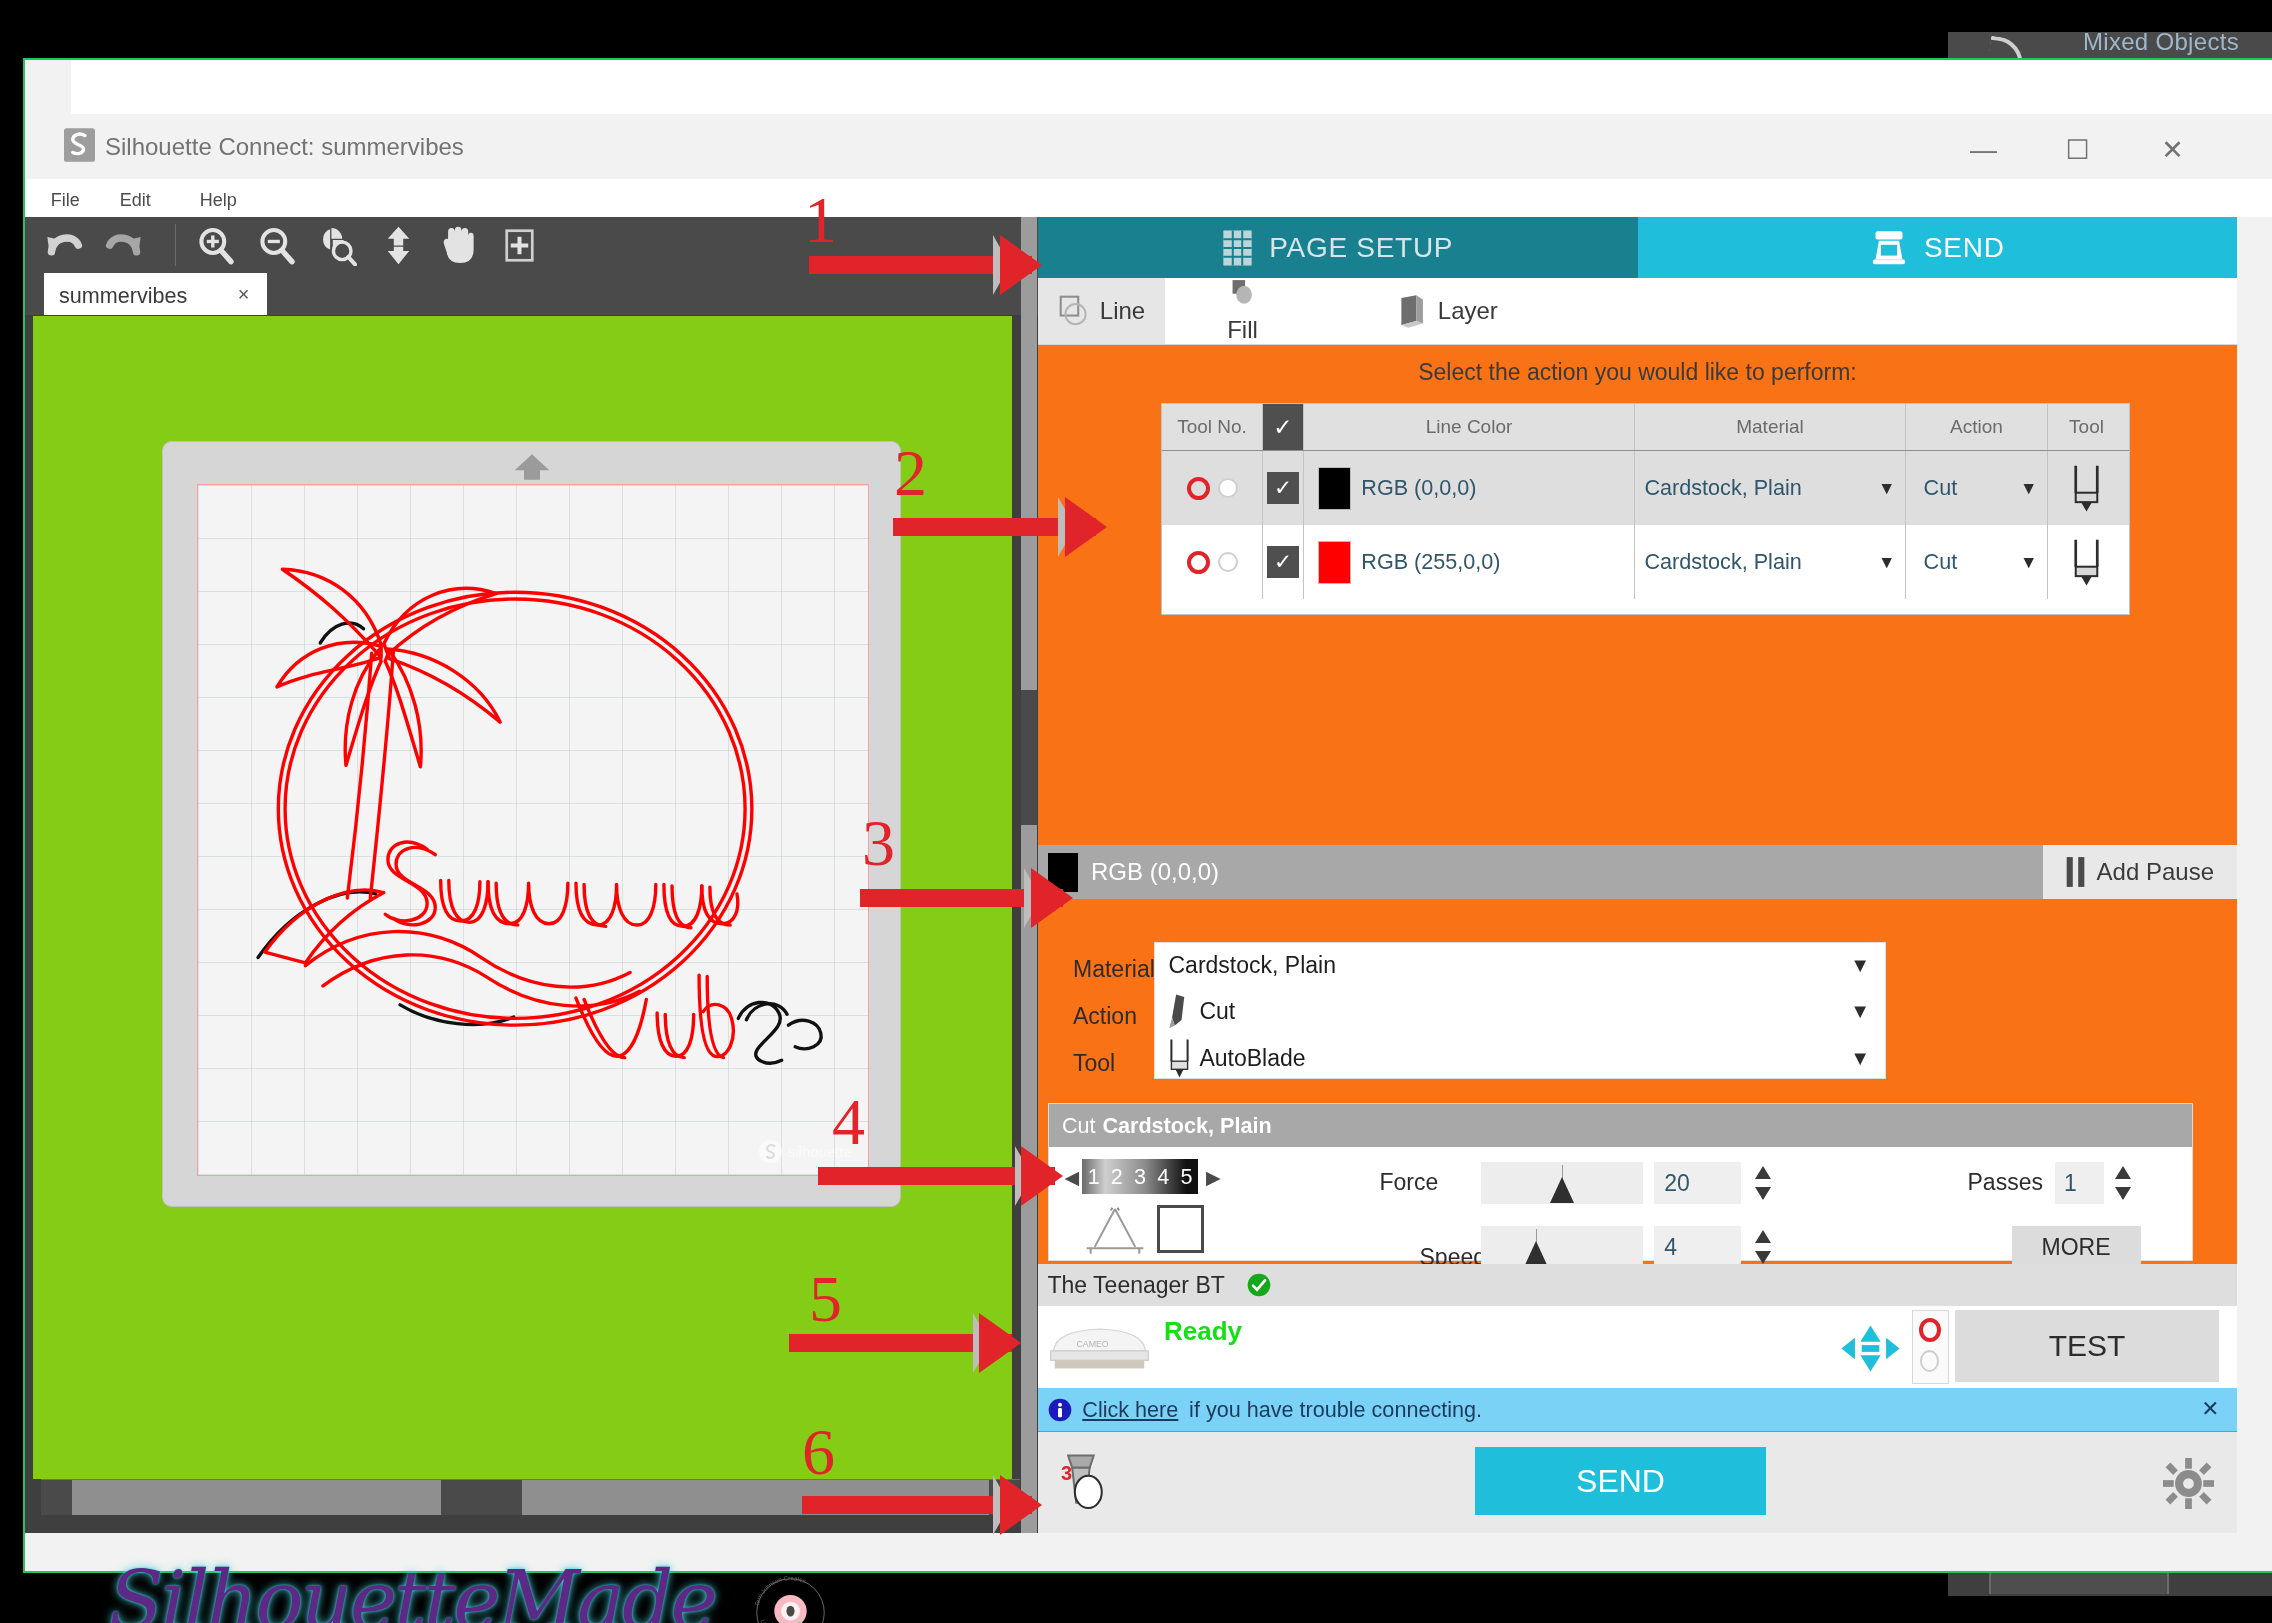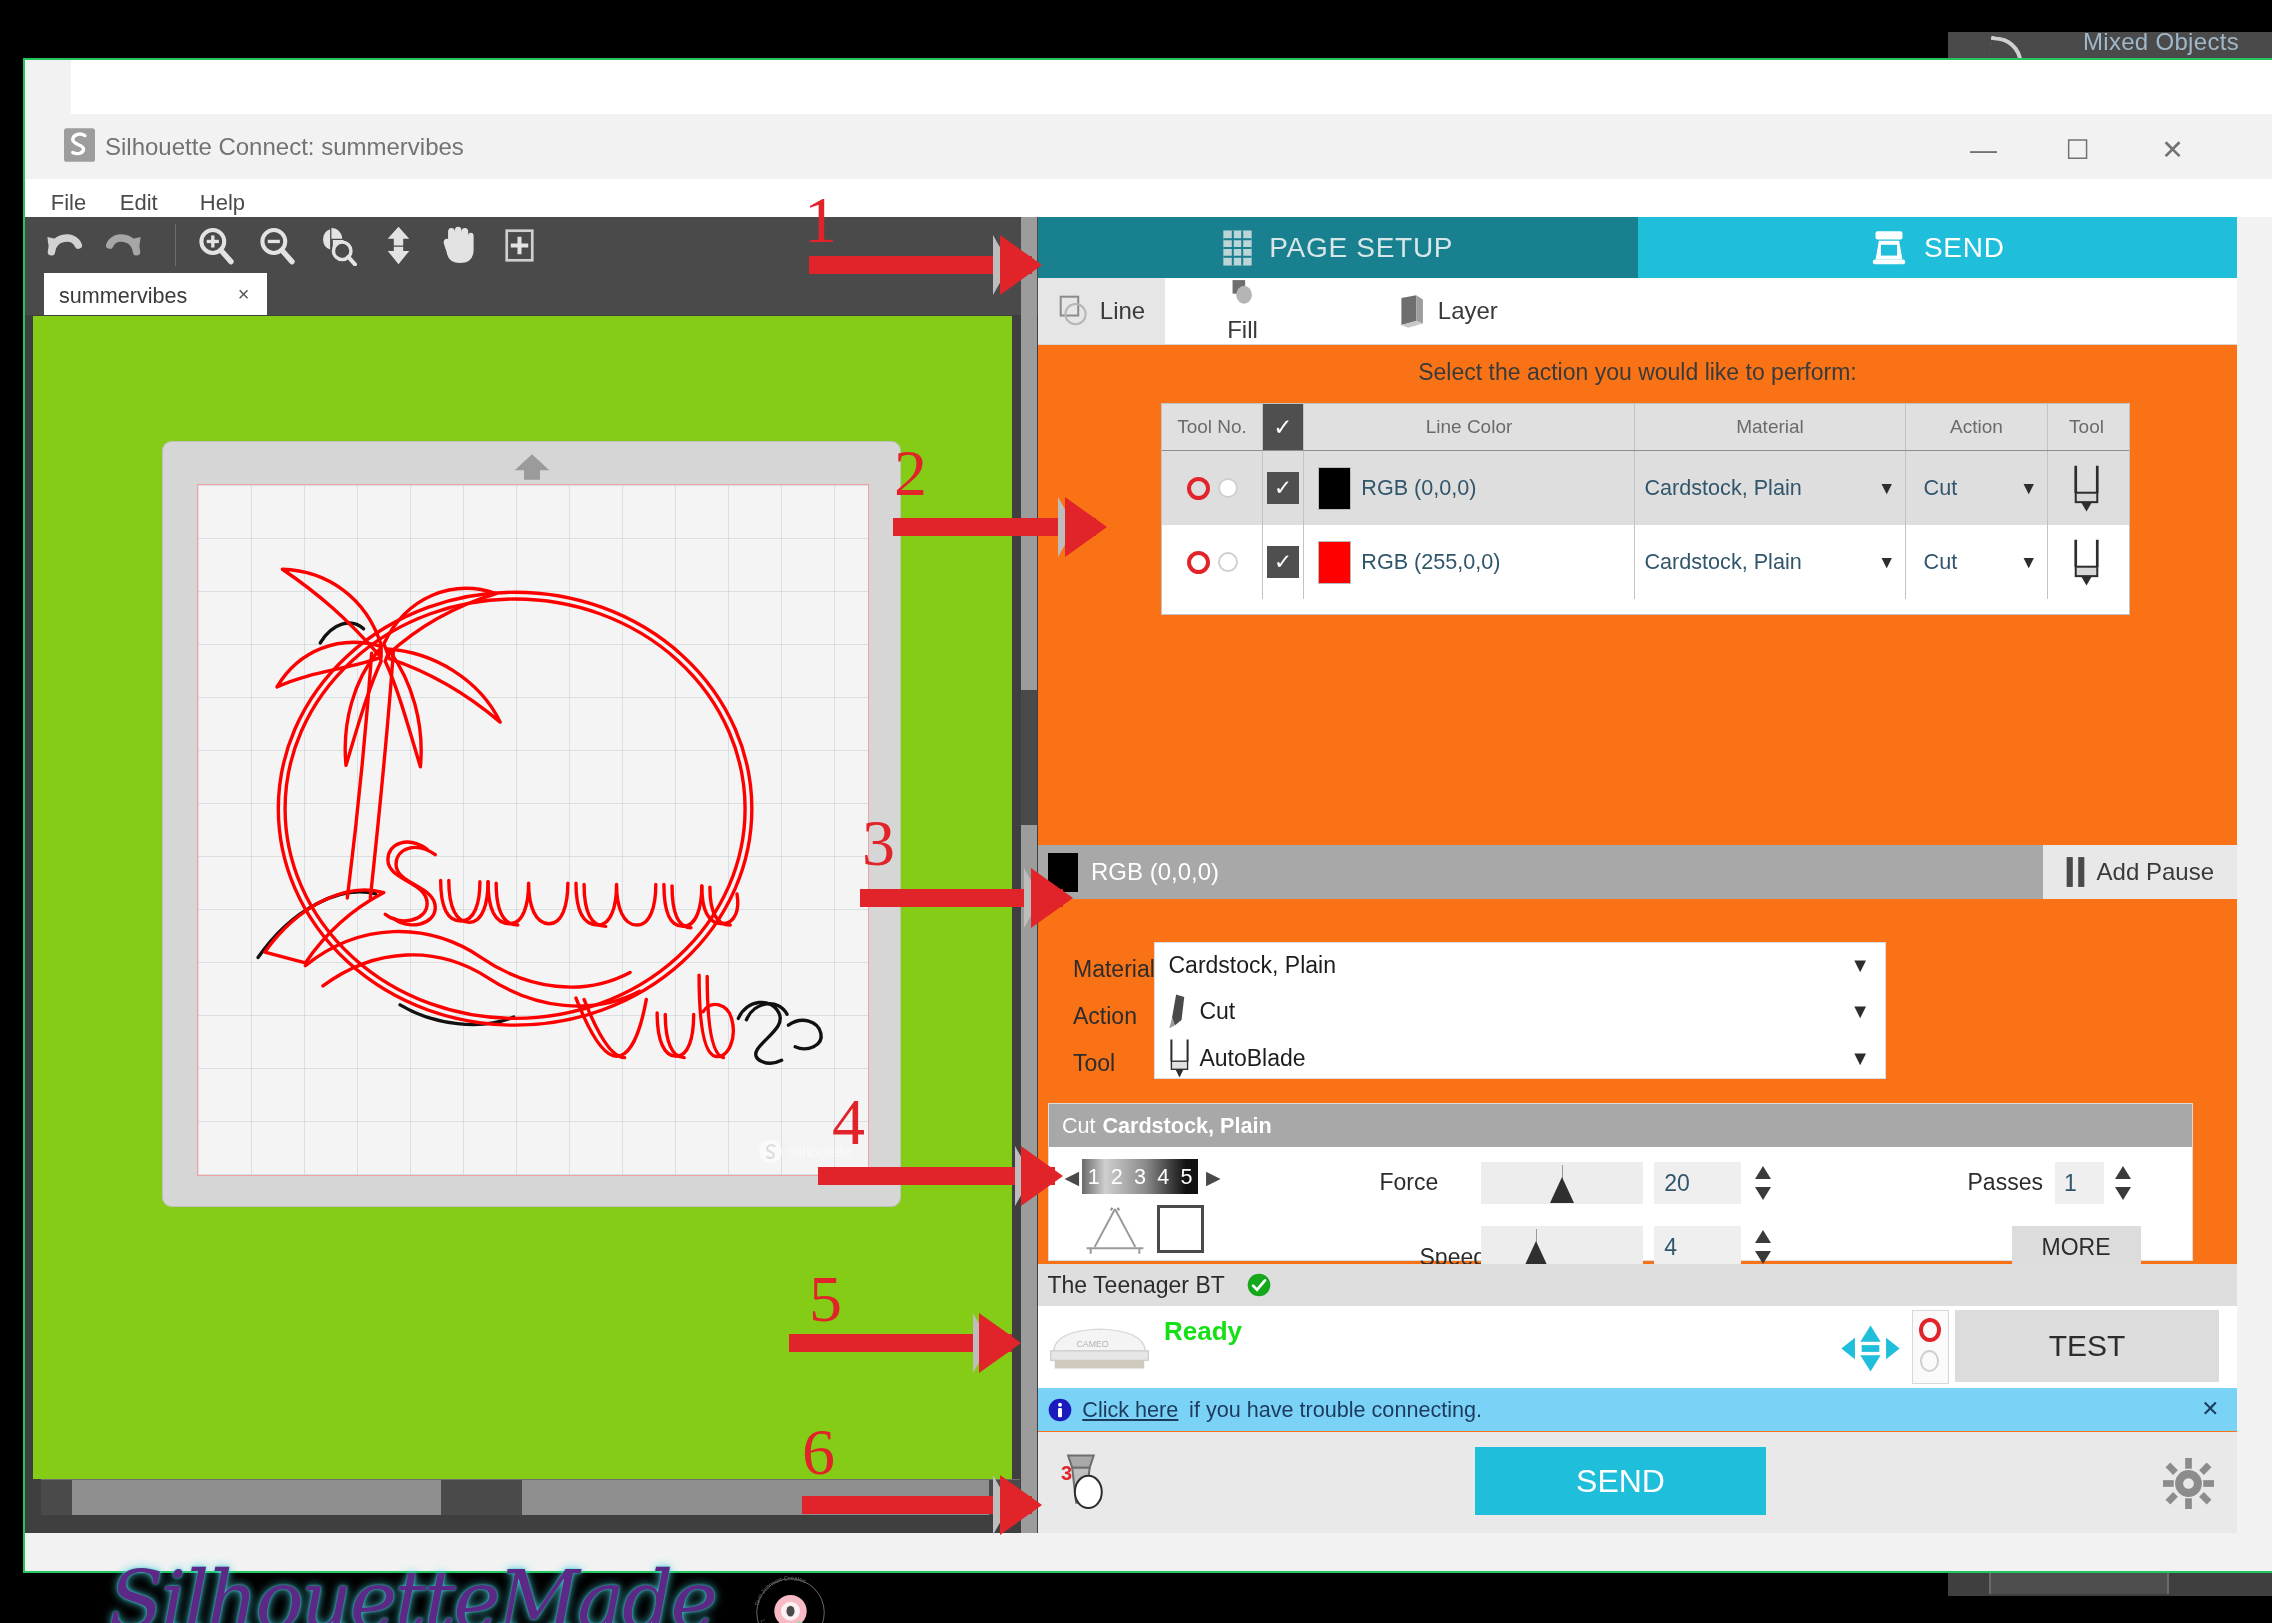--- a/index.html
+++ b/index.html
@@ -28,21 +28,21 @@
   #titlebar{position:relative;height:54px;background:#fff;}
   #app-logo{position:absolute;left:39px;top:68px;width:31px;height:34px;}
   .tb-title{position:absolute;left:80px;top:73px;font-size:24px;color:#737373;}
   .winbtn{position:absolute;top:68px;width:61px;height:43px;cursor:default;}
   #btn-min{left:1928px;}#btn-max{left:2022px;}#btn-close{left:2117px;}
   .winbtn .gl{position:absolute;left:50%;top:50%;transform:translate(-50%,-50%);
       color:#737373;font-size:27px;line-height:1;font-weight:300;}
 
   
   #menubar{position:absolute;left:0;top:119px;width:100%;height:38px;background:#fff;}
-  .menu-item{position:absolute;top:9.5px;font-size:22px;color:#4b4b4b;padding:1.4px 6.8px;cursor:default;}
+  .menu-item{position:absolute;top:9.5px;font-size:18px;color:#4b4b4b;padding:1.4px 6.8px;cursor:default;}
   #mi-file{left:19px;}#mi-edit{left:88px;}#mi-help{left:168px;}
 
   
   #leftpane{position:absolute;left:0;top:157px;width:1013px;height:1316px;background:#3f3f3f;}
   #toolbar{position:absolute;left:0;top:0;width:100%;height:55px;background:#4a4a4a;}
   .tbtn{position:absolute;top:4px;width:50px;height:47px;cursor:pointer;}
   .tbtn svg{display:block;margin:4px auto 0;}
   #tb-sep{position:absolute;left:150px;top:6.8px;width:1.4px;height:42px;background:#6d6d6d;}
   #tabstrip{position:absolute;left:0;top:55px;width:100%;height:43px;background:#4a4a4a;}
   #doc-tab{position:absolute;left:19px;top:1.4px;width:223px;height:42px;background:#fff;}

